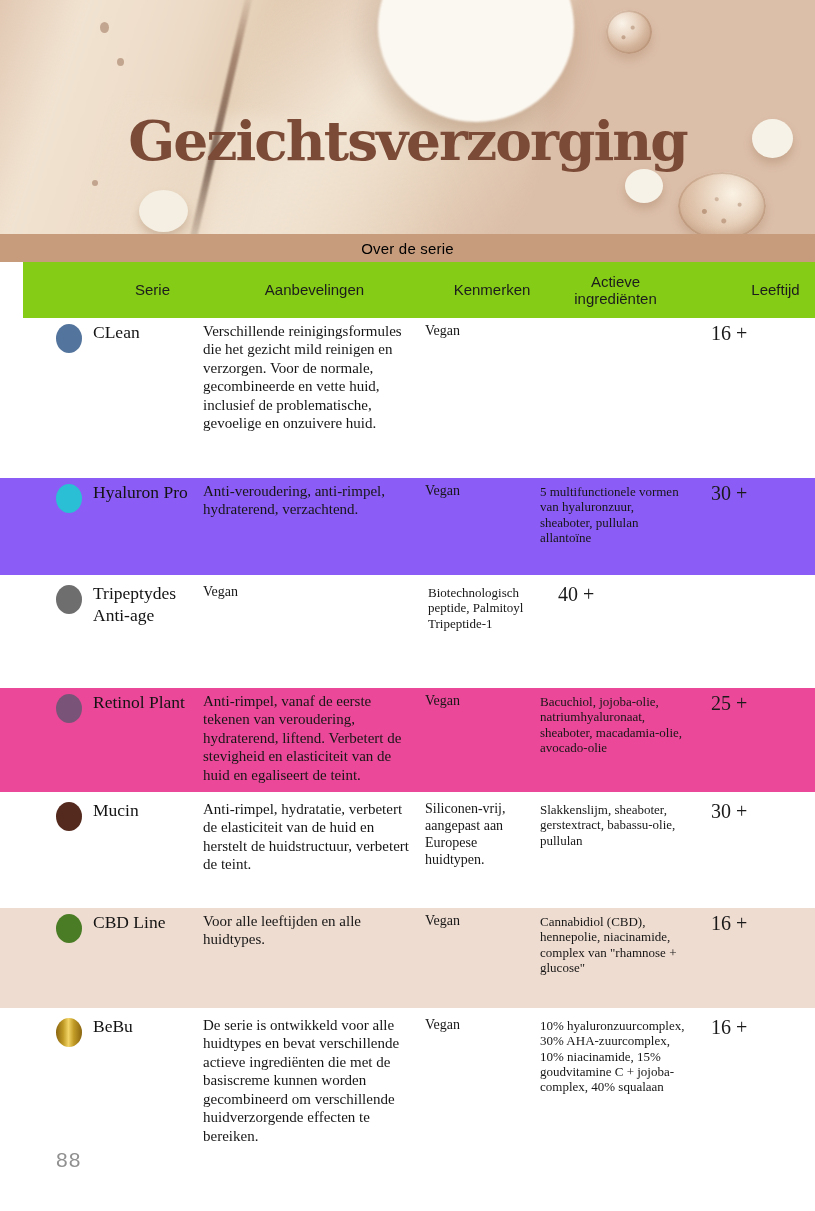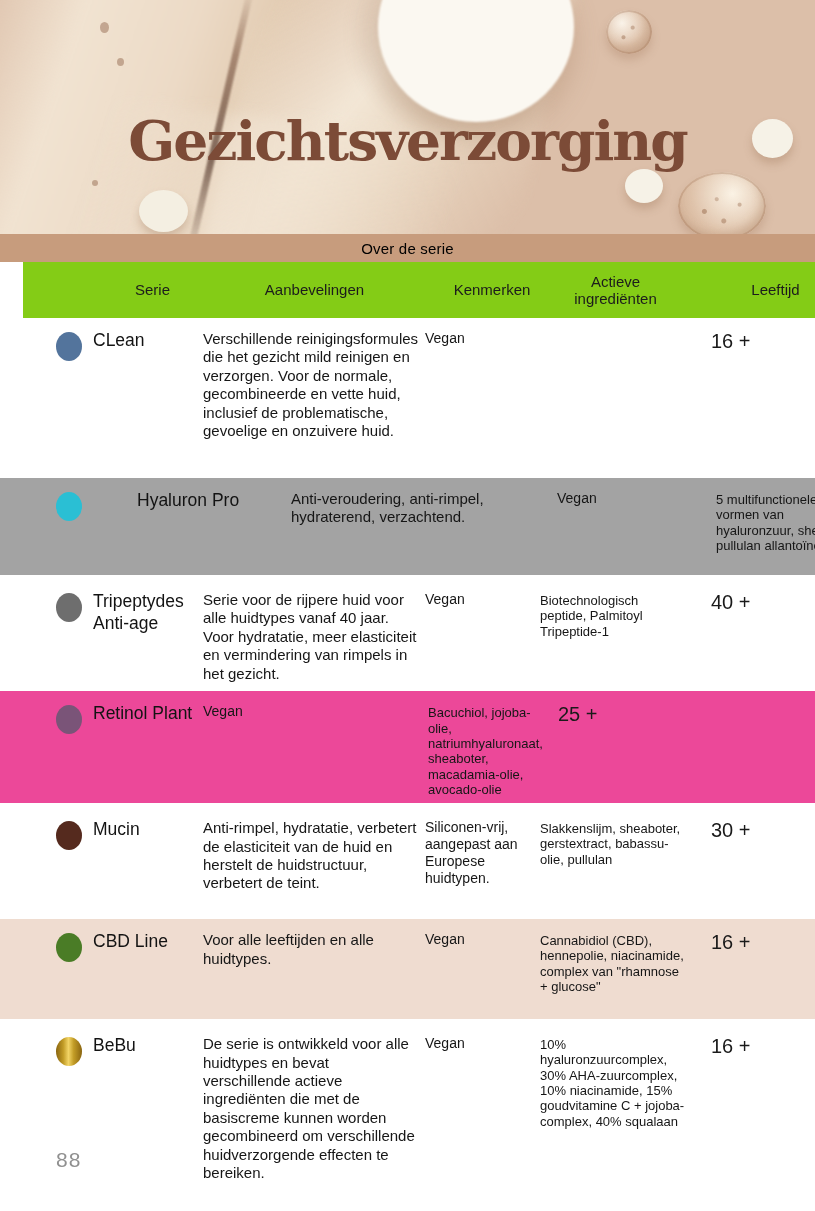--- a/index.html
+++ b/index.html
@@ -84,21 +84,21 @@
     width:815px; height:56px; background:#efdcd0; align-items:center;
     font-size:15px; color:#1c1c1c;
   }
   .th { text-align:center; line-height:1.15; }
   .th-serie { grid-column:1 / 3; }
   .th-aanbev { padding-right:45px; }
   .th-kenmerken { padding-right:24px; }
   .th-actieve { padding-right:42px; }
   .th-leeftijd { }
 
-  .row { width:815px; padding-top:12px; padding-bottom:6px; background:#ffffff; }
+  .row { width:815px; padding-top:4px; padding-bottom:6px; background:#ffffff;font-family:Liberation Serif, serif; }
   .row--shaded { background:#efdcd0; }
   .row--shaded { margin-top:2px; margin-bottom:4px; }
   .r1 { min-height:158px; }
   .r2 { min-height:97px; }
   .r3 { min-height:107px; }
   .r4 { min-height:104px; }
   .r5 { min-height:110px; }
   .r6 { min-height:100px; }
   .r7 { min-height:191px; }
 
@@ -147,41 +147,41 @@
 
   <section class="row r1 grid-row">
     <div><span class="dot" style="display: inline-block; background: rgb(83, 116, 156);"></span></div>
     <div class="cell-name">CLean</div>
     <div class="cell-desc">Verschillende reinigingsformules die het gezicht mild reinigen en verzorgen. Voor de normale, gecombineerde en vette huid, inclusief de problematische, gevoelige en onzuivere huid.</div>
     <div class="cell-feat">Vegan</div>
     <div class="cell-ingr"></div>
     <div class="cell-age">16 +</div>
   </section>
 
-  <section class="row row--shaded r2 grid-row" style="background: #a3a3a3; gap: 44px;">
+  <section class="row row--shaded r2 grid-row" style="background: #8b5cf6;">
     <div><span class="dot" style="display: inline-block; background: rgb(42, 191, 212);"></span></div>
     <div class="cell-name">Hyaluron Pro</div>
     <div class="cell-desc">Anti-veroudering, anti-rimpel, hydraterend, verzachtend.</div>
     <div class="cell-feat">Vegan</div>
     <div class="cell-ingr">5 multifunctionele vormen van hyaluronzuur, sheaboter, pullulan allantoïne</div>
     <div class="cell-age">30 +</div>
   </section>
 
   <section class="row r3 grid-row">
     <div><span class="dot" style="display: inline-block; background: rgb(110, 110, 110);"></span></div>
     <div class="cell-name">Tripeptydes Anti-age</div>
-    <div class="cell-desc">Serie voor de rijpere huid voor alle huidtypes vanaf 40 jaar. Voor hydratatie, meer elasticiteit en vermindering van rimpels in het gezicht.</div>
     <div class="cell-feat">Vegan</div>
     <div class="cell-ingr">Biotechnologisch peptide, Palmitoyl Tripeptide-1</div>
     <div class="cell-age">40 +</div>
   </section>
 
   <section class="row row--shaded r4 grid-row" style="background: #ec4899;">
     <div><span class="dot" style="display: inline-block; background: rgb(122, 84, 120);"></span></div>
     <div class="cell-name">Retinol Plant</div>
+    <div class="cell-desc">Anti-rimpel, vanaf de eerste tekenen van veroudering, hydraterend, liftend. Verbetert de stevigheid en elasticiteit van de huid en egaliseert de teint.</div>
     <div class="cell-feat">Vegan</div>
     <div class="cell-ingr">Bacuchiol, jojoba-olie, natriumhyaluronaat, sheaboter, macadamia-olie, avocado-olie</div>
     <div class="cell-age">25 +</div>
   </section>
 
   <section class="row r5 grid-row">
     <div><span class="dot" style="display: inline-block; background: rgb(85, 42, 30);"></span></div>
     <div class="cell-name">Mucin</div>
     <div class="cell-desc">Anti-rimpel, hydratatie, verbetert de elasticiteit van de huid en herstelt de huidstructuur, verbetert de teint.</div>
     <div class="cell-feat">Siliconen-vrij, aangepast aan Europese huidtypen.</div>

